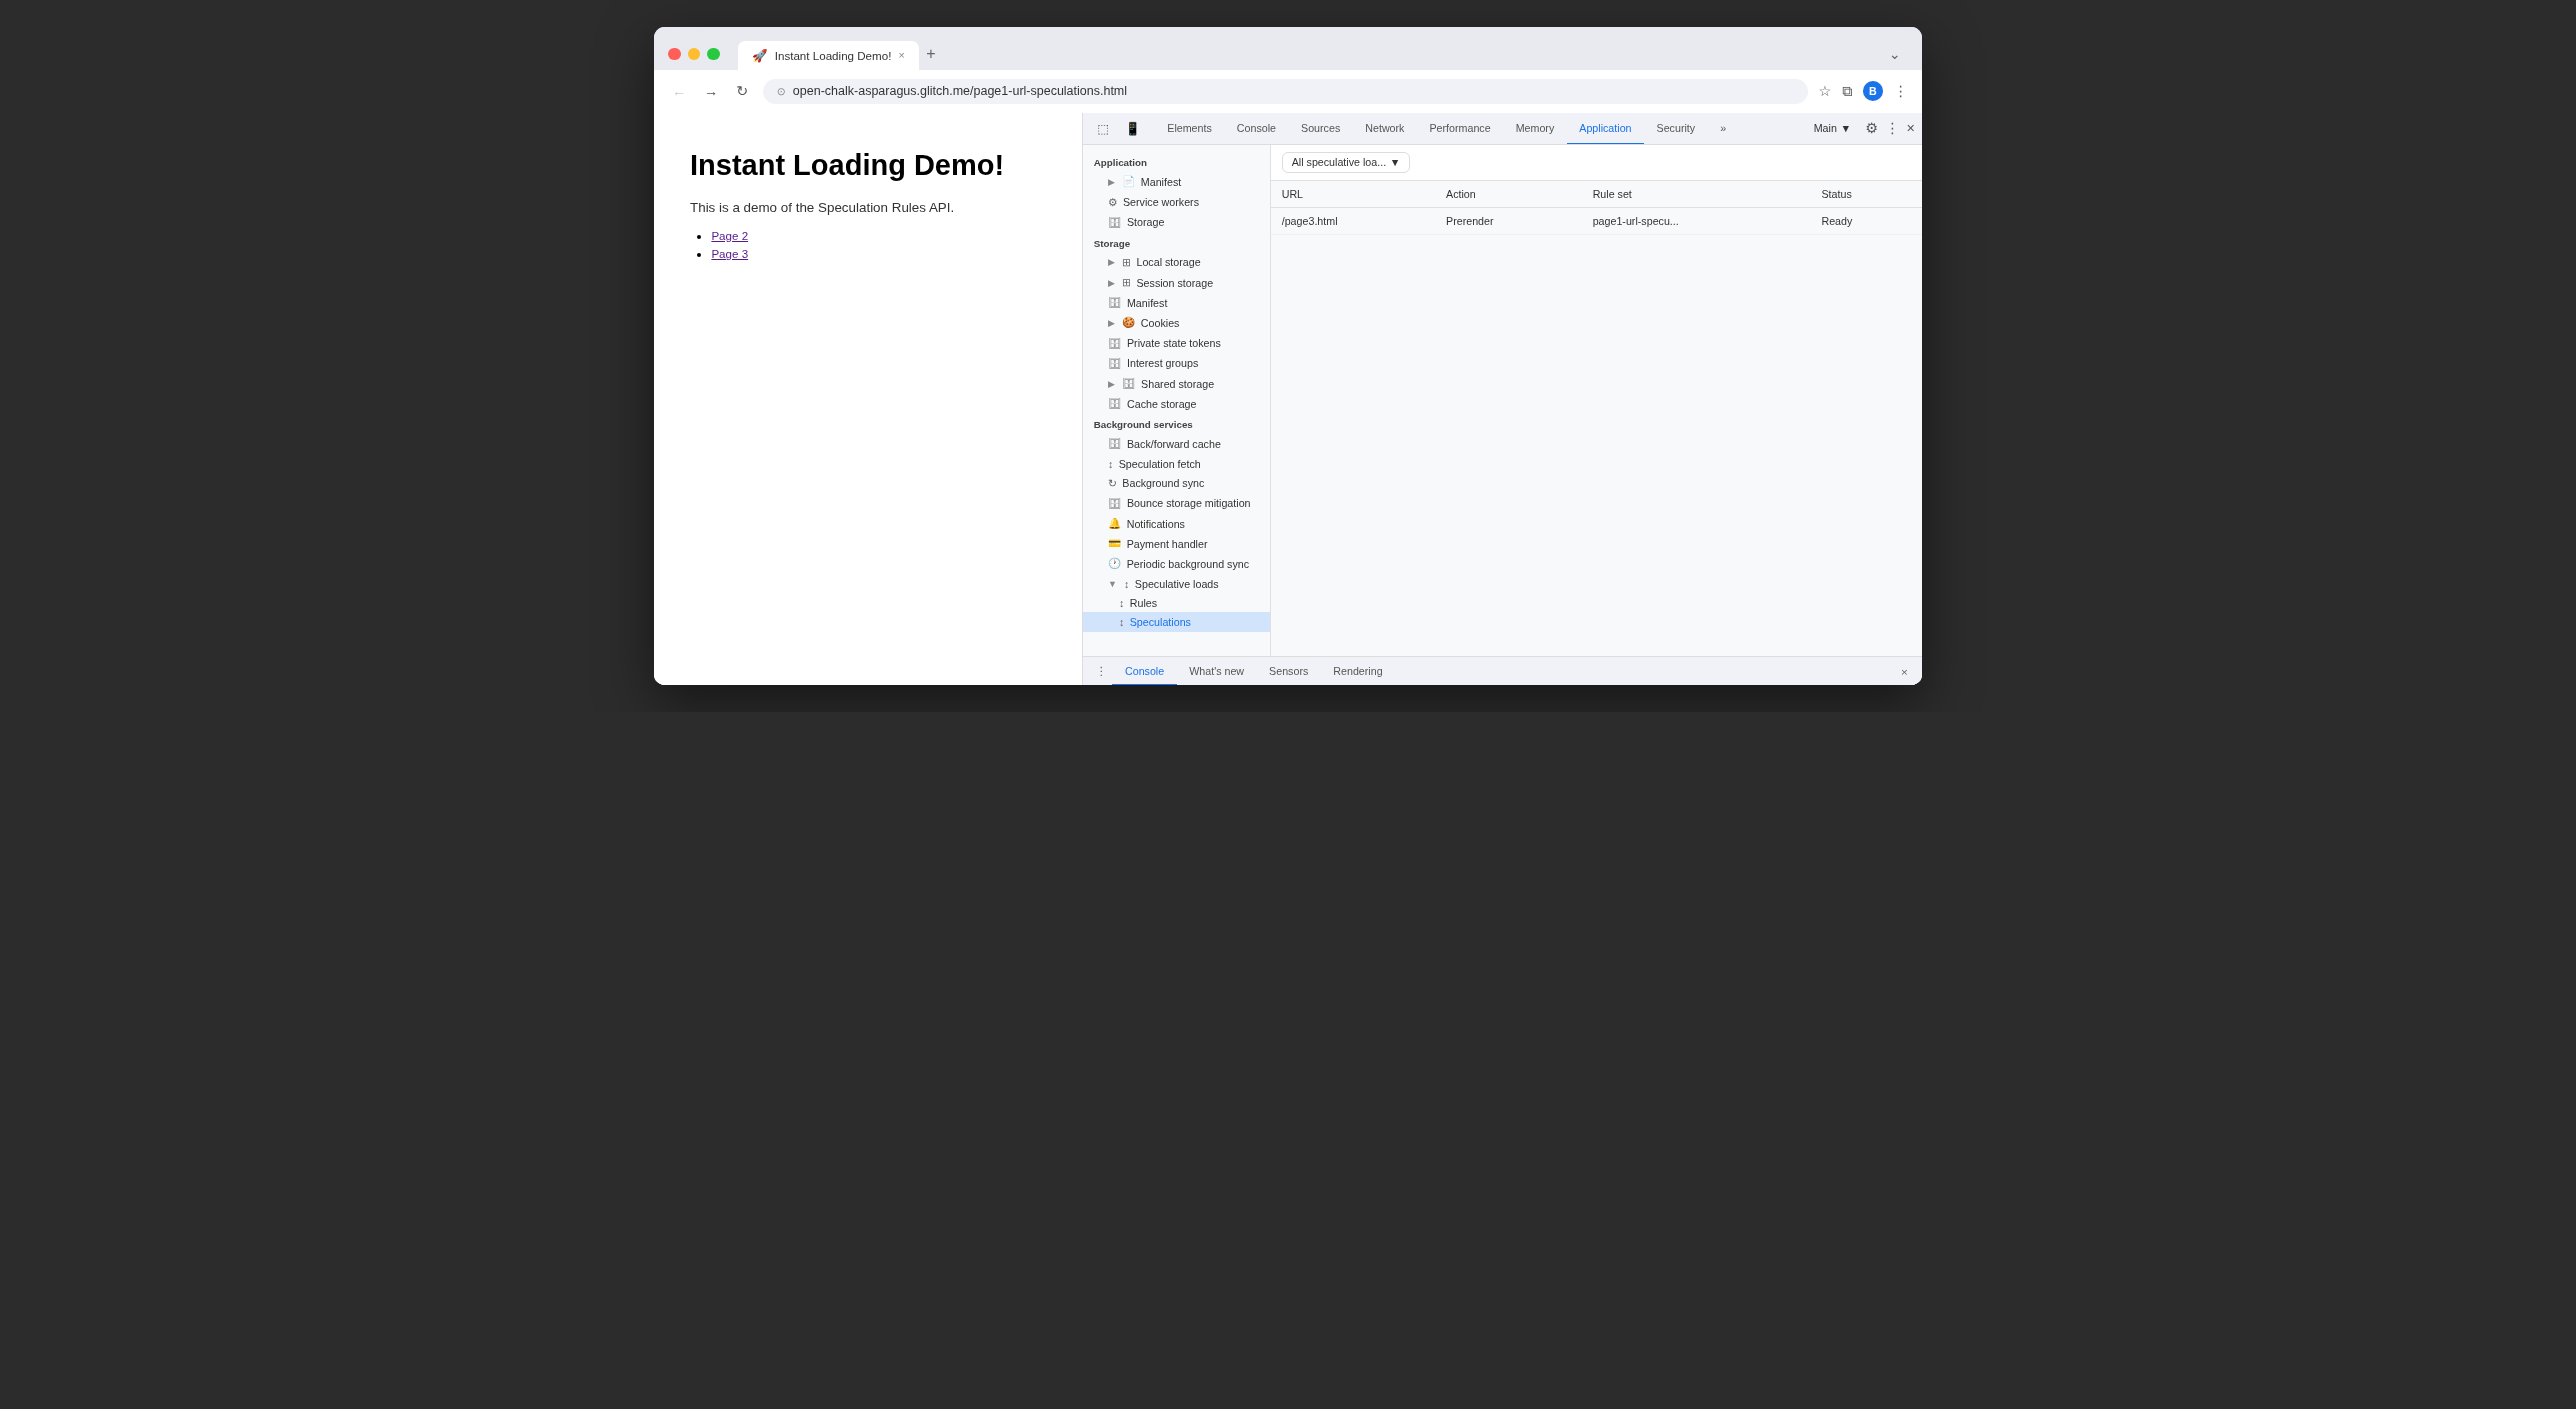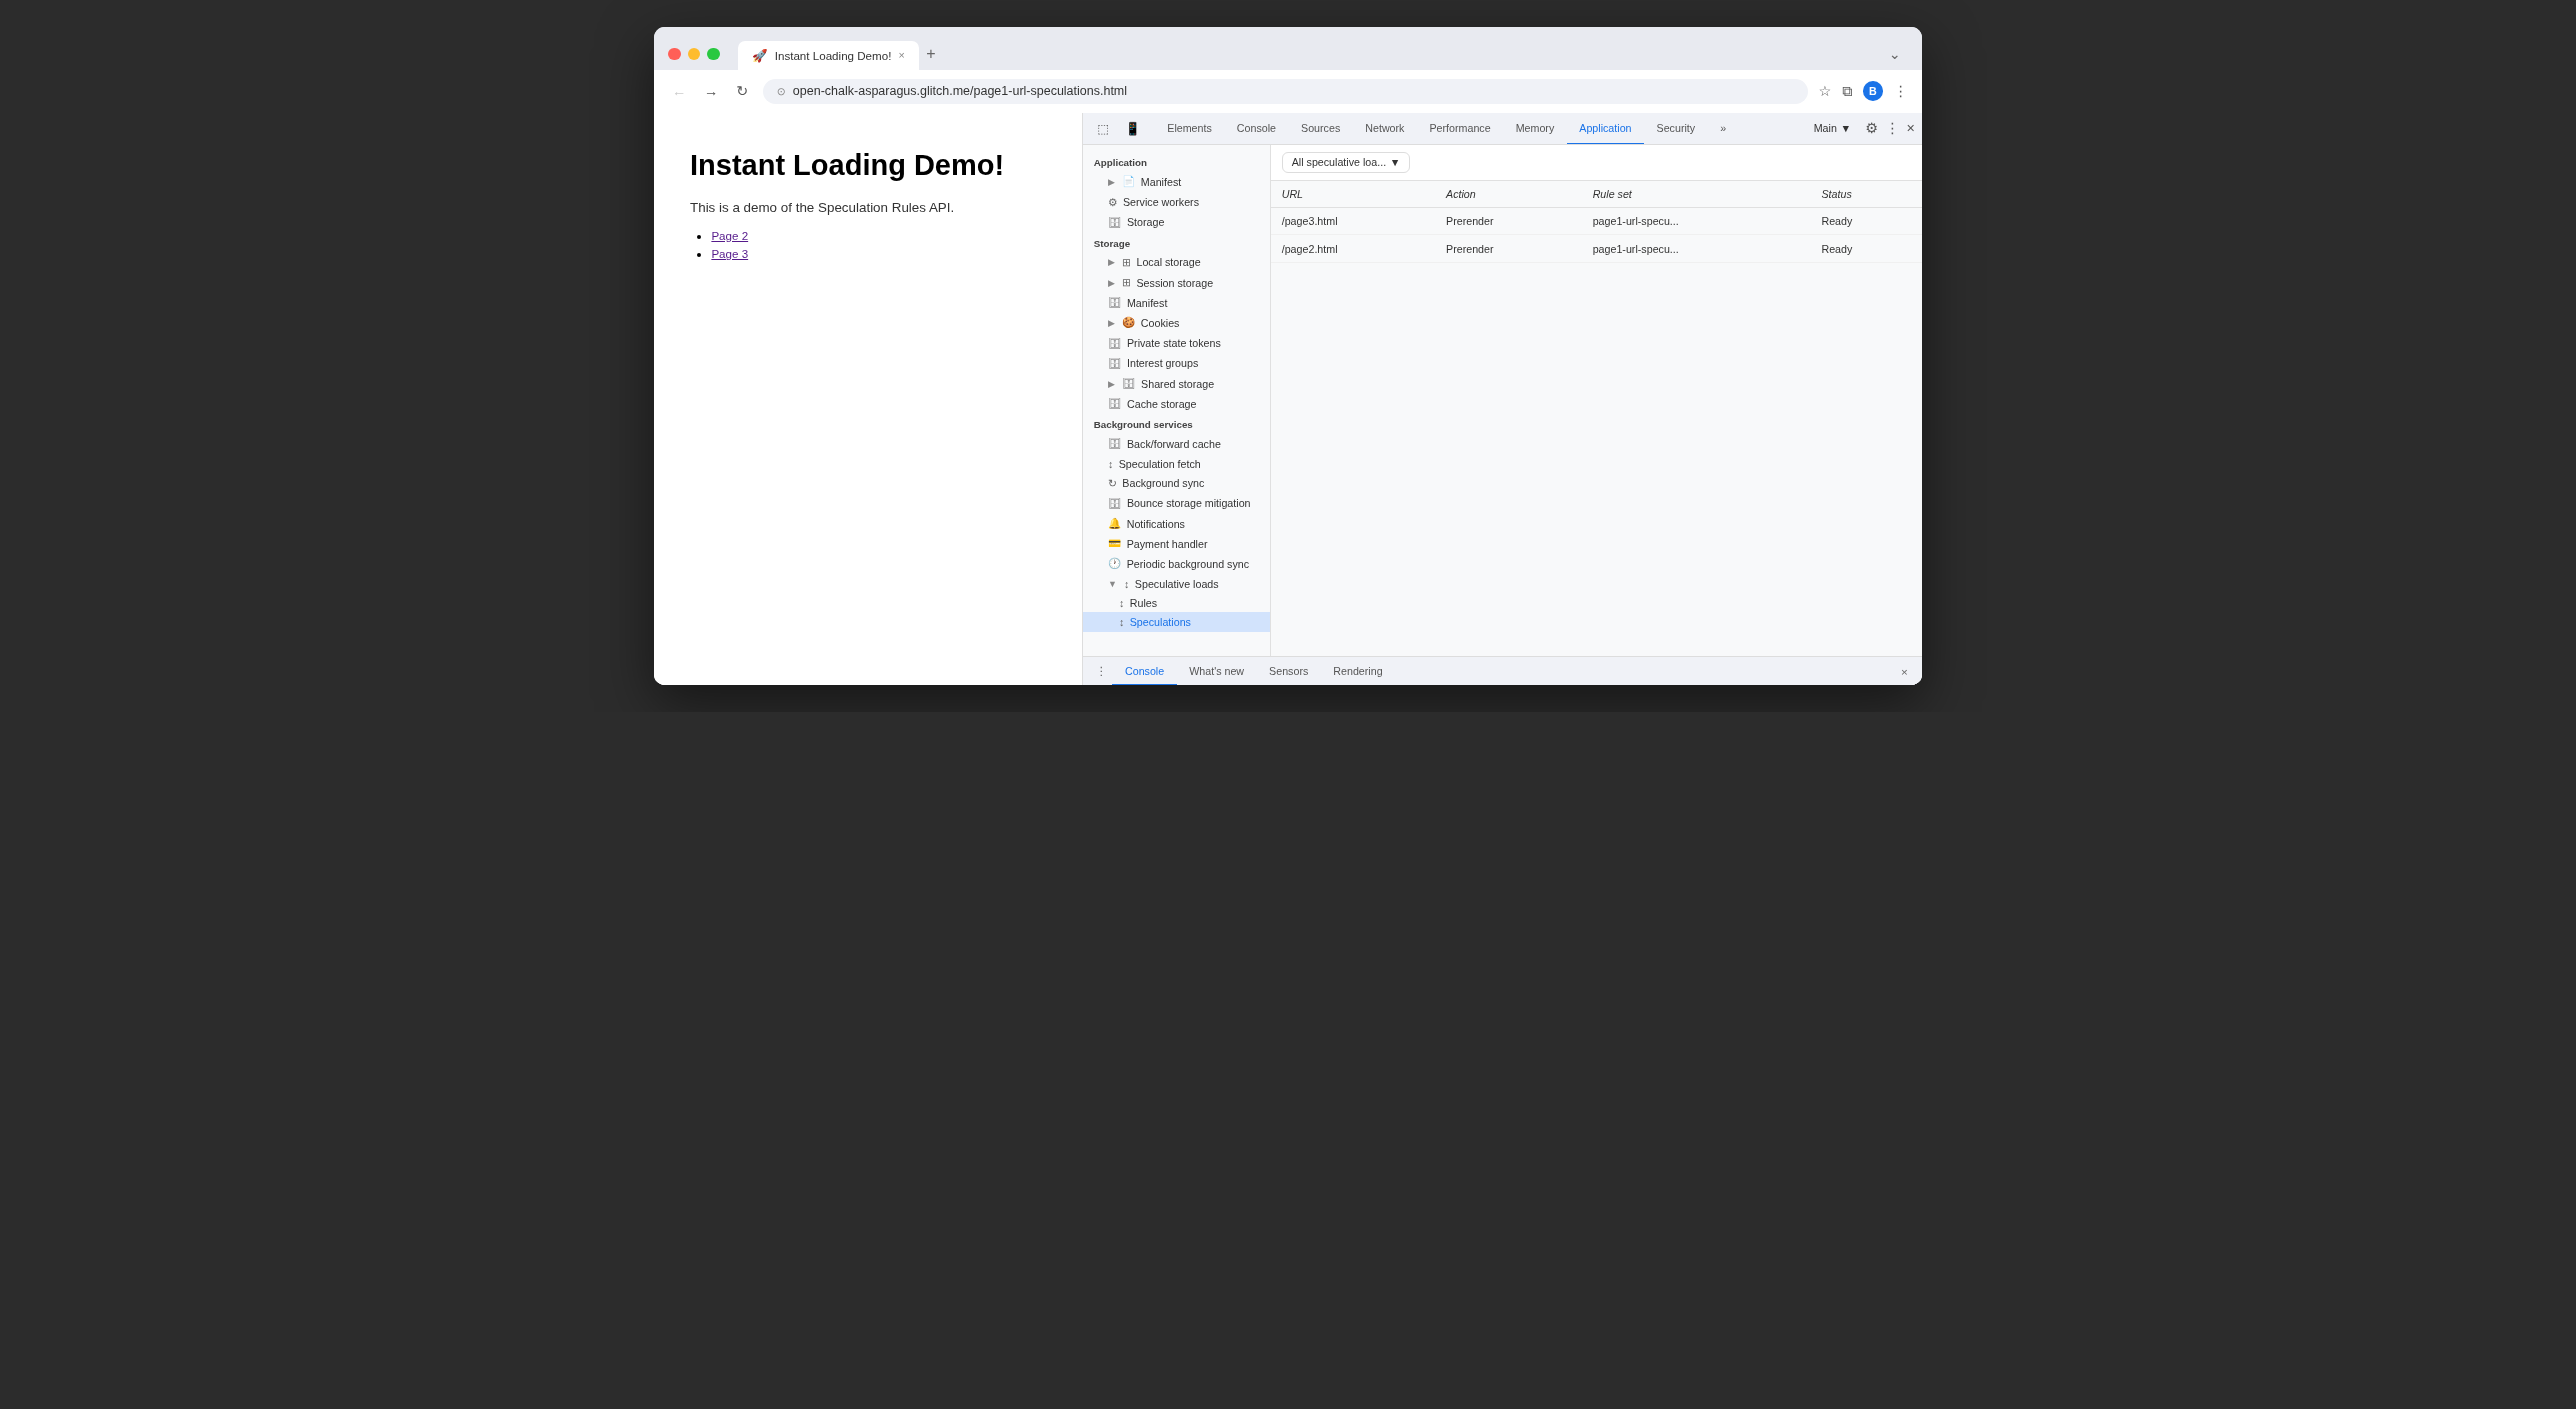--- a/index.html
+++ b/index.html
@@ -254,21 +254,20 @@
       border-collapse: collapse;
       font-size: 10.7px;
     }
     thead th {
       text-align: left;
       padding: 7.1px 10.7px;
       border-bottom: 0.9px solid #e0e0e0;
       background: #f8f9fa;
       color: #333;
       font-weight: 500;
-      font-style: italic;
     }
     tbody tr { border-bottom: 0.9px solid #f0f0f0; }
     tbody td { padding: 7.1px 10.7px; color: #333; }
     .details-bar {
       padding: 9px 14.3px;
       border-top: 0.9px solid #e0e0e0;
       background: #fff;
       color: #555;
       font-size: 10.7px;
     }
@@ -489,26 +488,20 @@
                   <th>Status</th>
                 </tr>
               </thead>
               <tbody>
                 <tr class="table-row">
                   <td>/page3.html</td>
                   <td>Prerender</td>
                   <td>page1-url-specu...</td>
                   <td>Ready</td>
                 </tr>
-                <tr class="table-row">
-                  <td>/page2.html</td>
-                  <td>Prerender</td>
-                  <td>page1-url-specu...</td>
-                  <td>Ready</td>
-                </tr>
               </tbody>
             </table>
           </div>
         </div>
       </div>
 
       <div class="bottom-drawer">
         <span class="drawer-menu">⋮</span>
         <div class="drawer-tab active">Console</div>
         <div class="drawer-tab">What's new</div>

